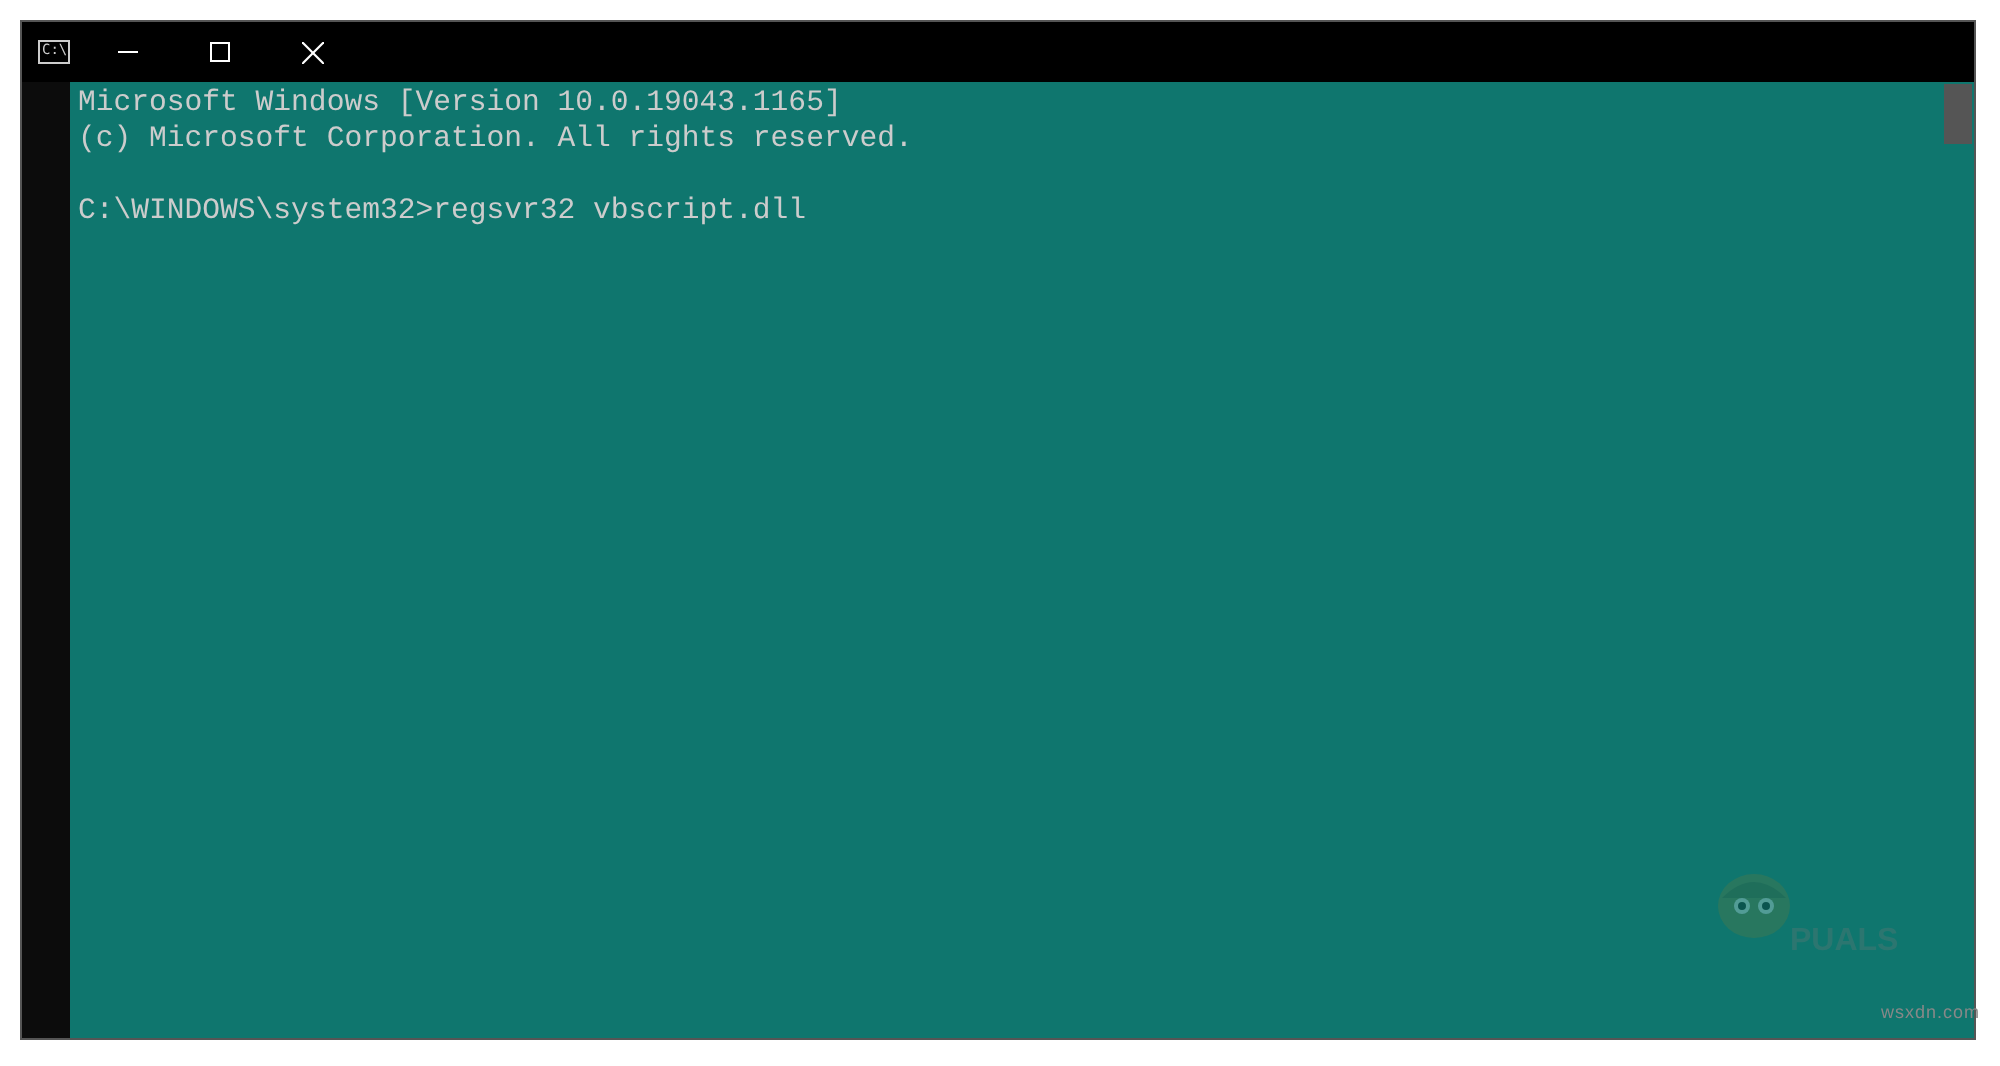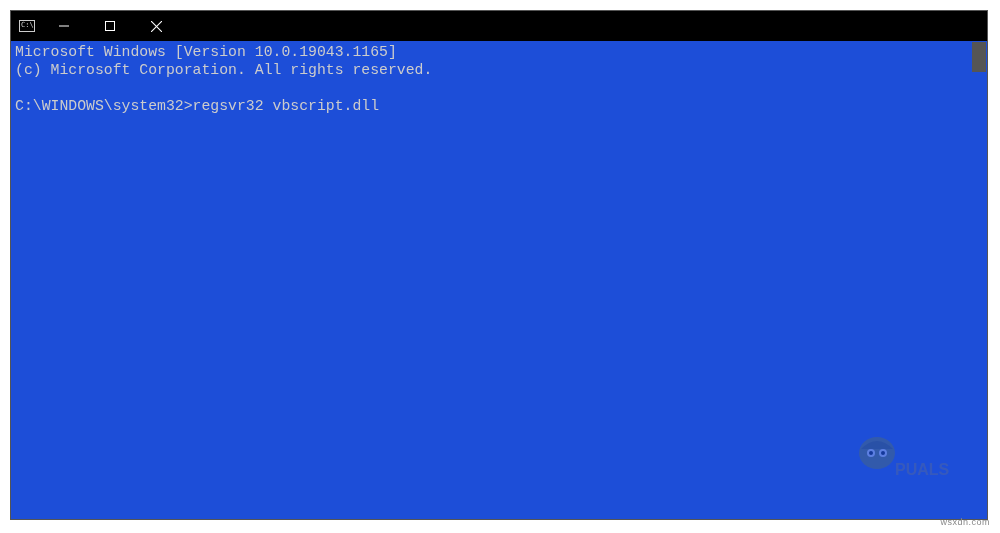--- a/index.html
+++ b/index.html
@@ -61,44 +61,45 @@
       display: flex;
       align-items: center;
       justify-content: center;
       color: #ffffff;
       background: transparent;
       cursor: default;
     }
     .win-btn svg { display: block; }
     .terminal-body {
       flex: 1;
-      background: #1d4ed8;
+      background: #0f766e;
       position: relative;
       overflow: hidden;
+      margin-left: 24px;
     }
     .terminal-text {
       font-family: Consolas, "Courier New", monospace;
       font-size: 14.8px;
       line-height: 18px;
       color: #cccccc;
       white-space: pre;
       padding: 2px 4px;
     }
     .scrollbar {
       position: absolute;
       right: 1px;
       top: 1px;
       width: 14px;
       height: 30px;
       background: #555555;
     }
     .watermark {
       position: absolute;
       right: 10px;
-      bottom: 6px;
+      bottom: 22px;
       font-size: 9px;
       color: #888888;
       font-family: Arial, sans-serif;
       letter-spacing: 0.5px;
     }
     .appuals-mark {
       position: absolute;
       right: 28px;
       bottom: 28px;
       opacity: 0.28;

